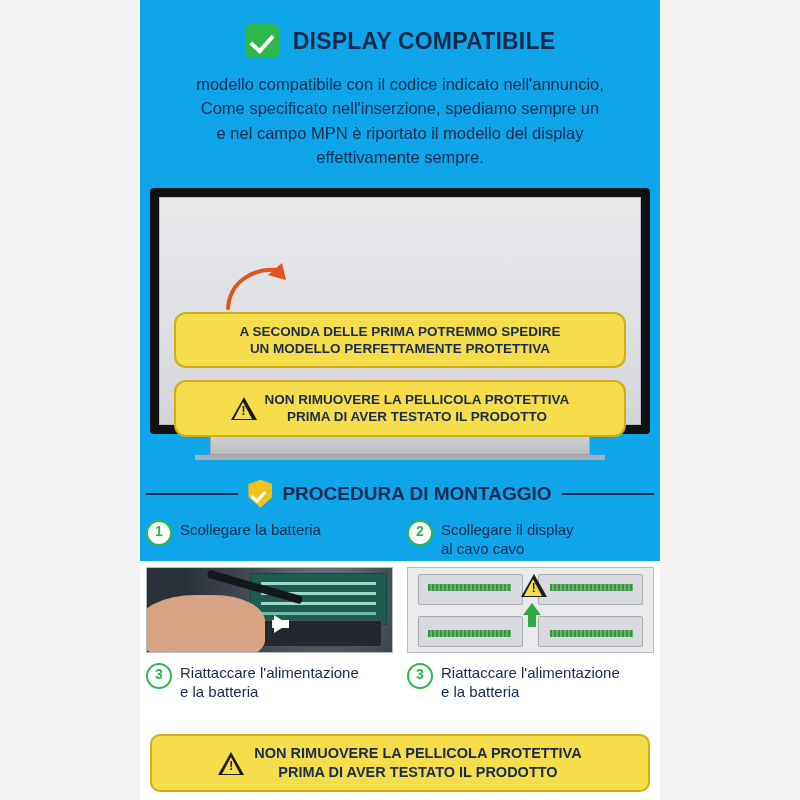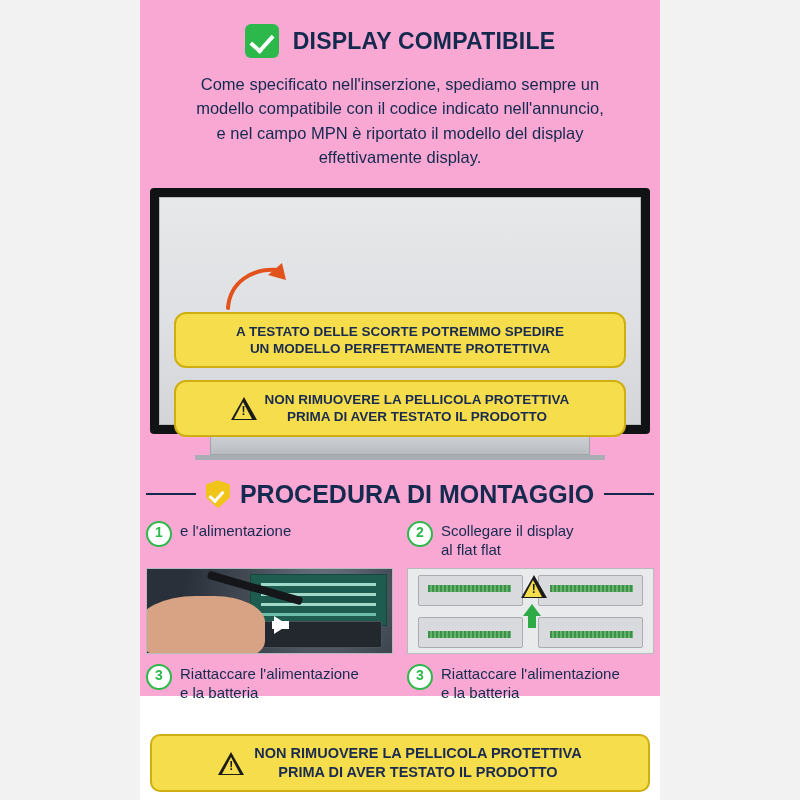--- a/index.html
+++ b/index.html
@@ -10,22 +10,22 @@
   body {
     width: 800px;
     height: 800px;
     font-family: "Liberation Sans", sans-serif;
     color: #1b2a4a;
     overflow: hidden;
   }
   #page {
     position: relative;
     width: 800px;
-    height: 696px;
-    background: #f9a8d4;
+    height: 561px;
+    background: #0ea5e9;
     box-sizing: border-box;
   }
   .side-band {
     position: absolute;
     top: 0;
     width: 140px;
     height: 800px;
     background: #f2f2f2;
   }
   .side-band.left { left: 0; }
@@ -223,21 +223,21 @@
     position: absolute;
     left: 6px;
     top: 8px;
     width: 6px;
     height: 11px;
     border: solid #ffffff;
     border-width: 0 3px 3px 0;
     transform: rotate(42deg);
   }
   .proc-title {
-    font-size: 25px;
+    font-size: 19px;
     font-weight: bold;
     color: #16294e;
     white-space: nowrap;
   }
 
   .steps {
     display: grid;
     grid-template-columns: 1fr 1fr;
     gap: 4px 14px;
     margin: 12px 6px 0 6px;
@@ -418,40 +418,40 @@
   <div class="side-band right"></div>
 
   <div class="content">
 
     <div class="hdr">
       <span class="check-box"></span>
       <span class="hdr-title">DISPLAY COMPATIBILE</span>
     </div>
 
     <div class="intro">
+      <div>modello compatibile con il codice indicato nell'annuncio,</div>
       <div>Come specificato nell'inserzione, spediamo sempre un</div>
-      <div>modello compatibile con il codice indicato nell'annuncio,</div>
       <div>e nel campo MPN è riportato il modello del display</div>
-      <div>effettivamente display.</div>
+      <div>effettivamente sempre.</div>
     </div>
 
     <div class="display-wrap">
       <div class="tab l"></div>
       <div class="tab r"></div>
 
       <div class="bezel">
         <div class="screen">
 
           <svg class="arrow-svg" width="70" height="52" viewBox="0 0 70 52">
             <path d="M6 48 C 8 22, 30 8, 56 10" stroke="#e2521d" stroke-width="4" fill="none" stroke-linecap="round"></path>
             <polygon points="60,3 64,20 46,15" fill="#e2521d"></polygon>
           </svg>
 
           <div class="yellow-box first">
-            <div>A TESTATO DELLE SCORTE POTREMMO SPEDIRE</div>
+            <div>A SECONDA DELLE PRIMA POTREMMO SPEDIRE</div>
             <div>UN MODELLO PERFETTAMENTE PROTETTIVA</div>
           </div>
 
           <div class="yellow-box second">
             <span class="warn-wrap">
               <span class="outer"></span>
                 <span class="inner"></span>
                 <span class="bang">!</span>
             </span>
             <span>
@@ -470,28 +470,28 @@
       <span class="proc-rule"></span>
       <span class="shield"></span>
       <span class="proc-title">PROCEDURA DI MONTAGGIO</span>
       <span class="proc-rule"></span>
     </div>
 
     <div class="steps">
       <div class="step">
         <span class="num">1</span>
         <span class="step-text">
-          <span style="display:block">e l'alimentazione</span>
+          <span style="display:block">Scollegare la batteria</span>
         </span>
       </div>
       <div class="step">
         <span class="num">2</span>
         <span class="step-text">
           <span style="display:block">Scollegare il display</span>
-          <span style="display:block">al flat flat</span>
+          <span style="display:block">al cavo cavo</span>
         </span>
       </div>
     </div>
 
     <div class="imgs">
       <div class="photo a">
         <span class="pcb"></span>
         <span class="batt"></span>
         <span class="hand"></span>
         <span class="screwdriver"></span>

